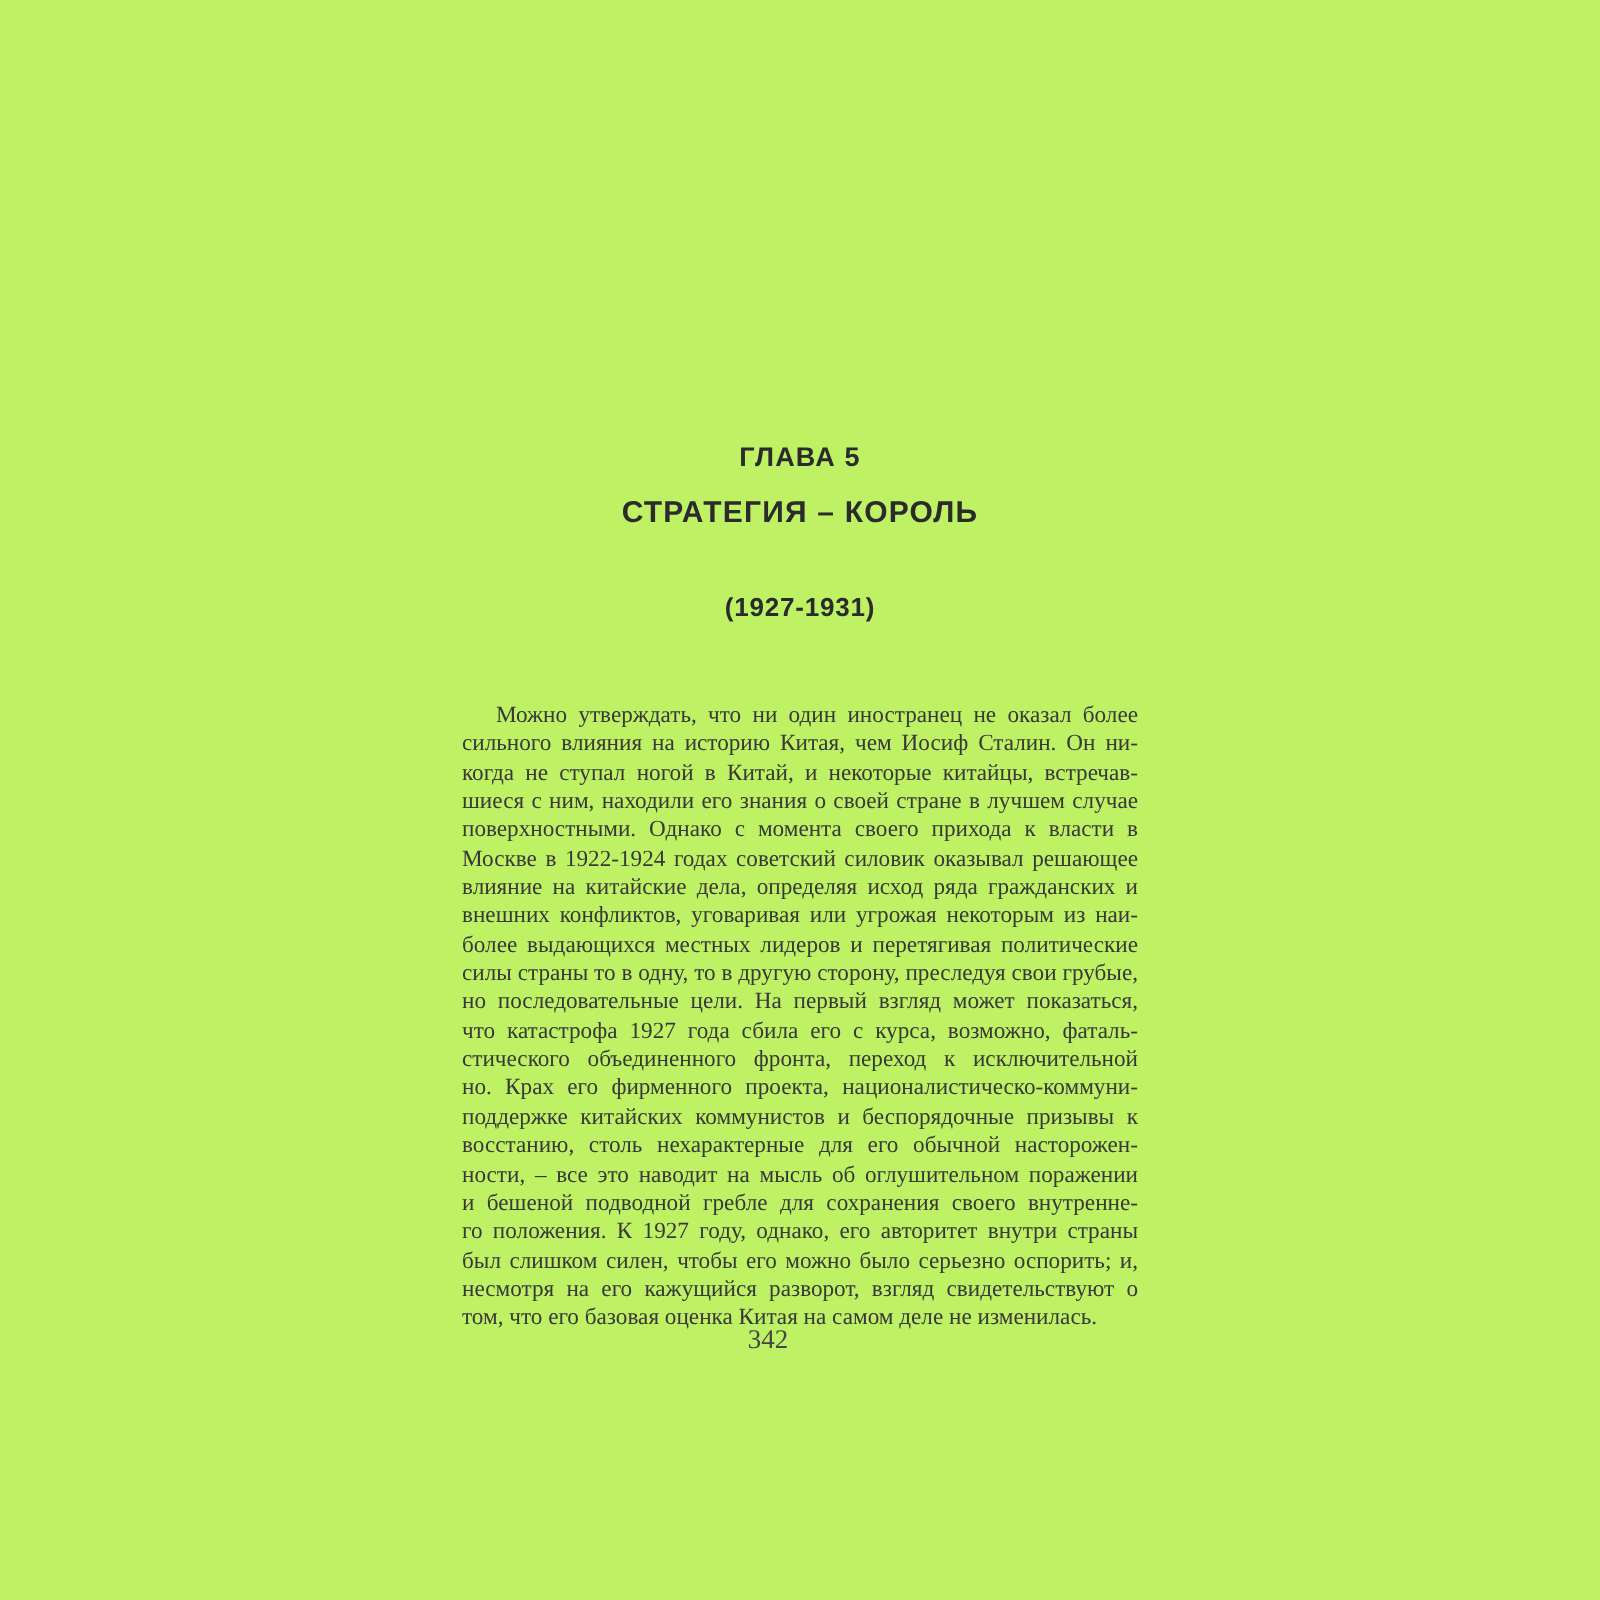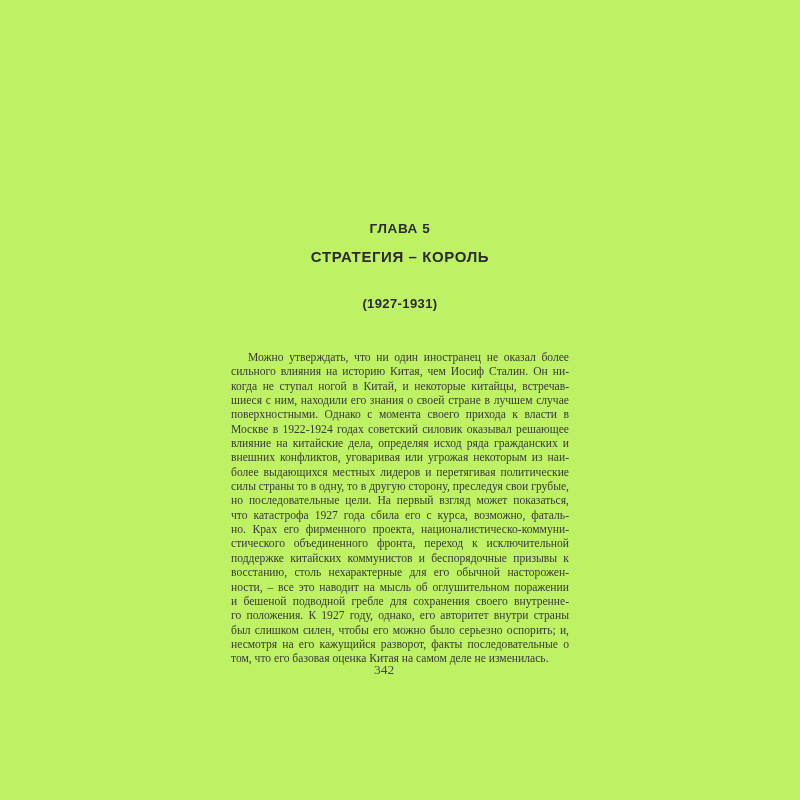--- a/index.html
+++ b/index.html
@@ -94,27 +94,27 @@
       <div class="line">когда не ступал ногой в Китай, и некоторые китайцы, встречав-</div>
       <div class="line">шиеся с ним, находили его знания о своей стране в лучшем случае</div>
       <div class="line">поверхностными. Однако с момента своего прихода к власти в</div>
       <div class="line">Москве в 1922-1924 годах советский силовик оказывал решающее</div>
       <div class="line">влияние на китайские дела, определяя исход ряда гражданских и</div>
       <div class="line">внешних конфликтов, уговаривая или угрожая некоторым из наи-</div>
       <div class="line">более выдающихся местных лидеров и перетягивая политические</div>
       <div class="line">силы страны то в одну, то в другую сторону, преследуя свои грубые,</div>
       <div class="line">но последовательные цели. На первый взгляд может показаться,</div>
       <div class="line">что катастрофа 1927 года сбила его с курса, возможно, фаталь-</div>
+      <div class="line">стического объединенного фронта, переход к исключительной</div>
       <div class="line">но. Крах его фирменного проекта, националистическо-коммуни-</div>
-      <div class="line">стического объединенного фронта, переход к исключительной</div>
       <div class="line">поддержке китайских коммунистов и беспорядочные призывы к</div>
       <div class="line">восстанию, столь нехарактерные для его обычной насторожен-</div>
       <div class="line">ности, – все это наводит на мысль об оглушительном поражении</div>
       <div class="line">и бешеной подводной гребле для сохранения своего внутренне-</div>
       <div class="line">го положения. К 1927 году, однако, его авторитет внутри страны</div>
       <div class="line">был слишком силен, чтобы его можно было серьезно оспорить; и,</div>
-      <div class="line">несмотря на его кажущийся разворот, факты последовательные о</div>
+      <div class="line">несмотря на его кажущийся разворот, взгляд свидетельствуют о</div>
       <div class="line last">том, что его базовая оценка Китая на самом деле не изменилась.</div>
     </div>
 
   <div class="page-number">342</div>
 
 </div>
 
 </body></html>

